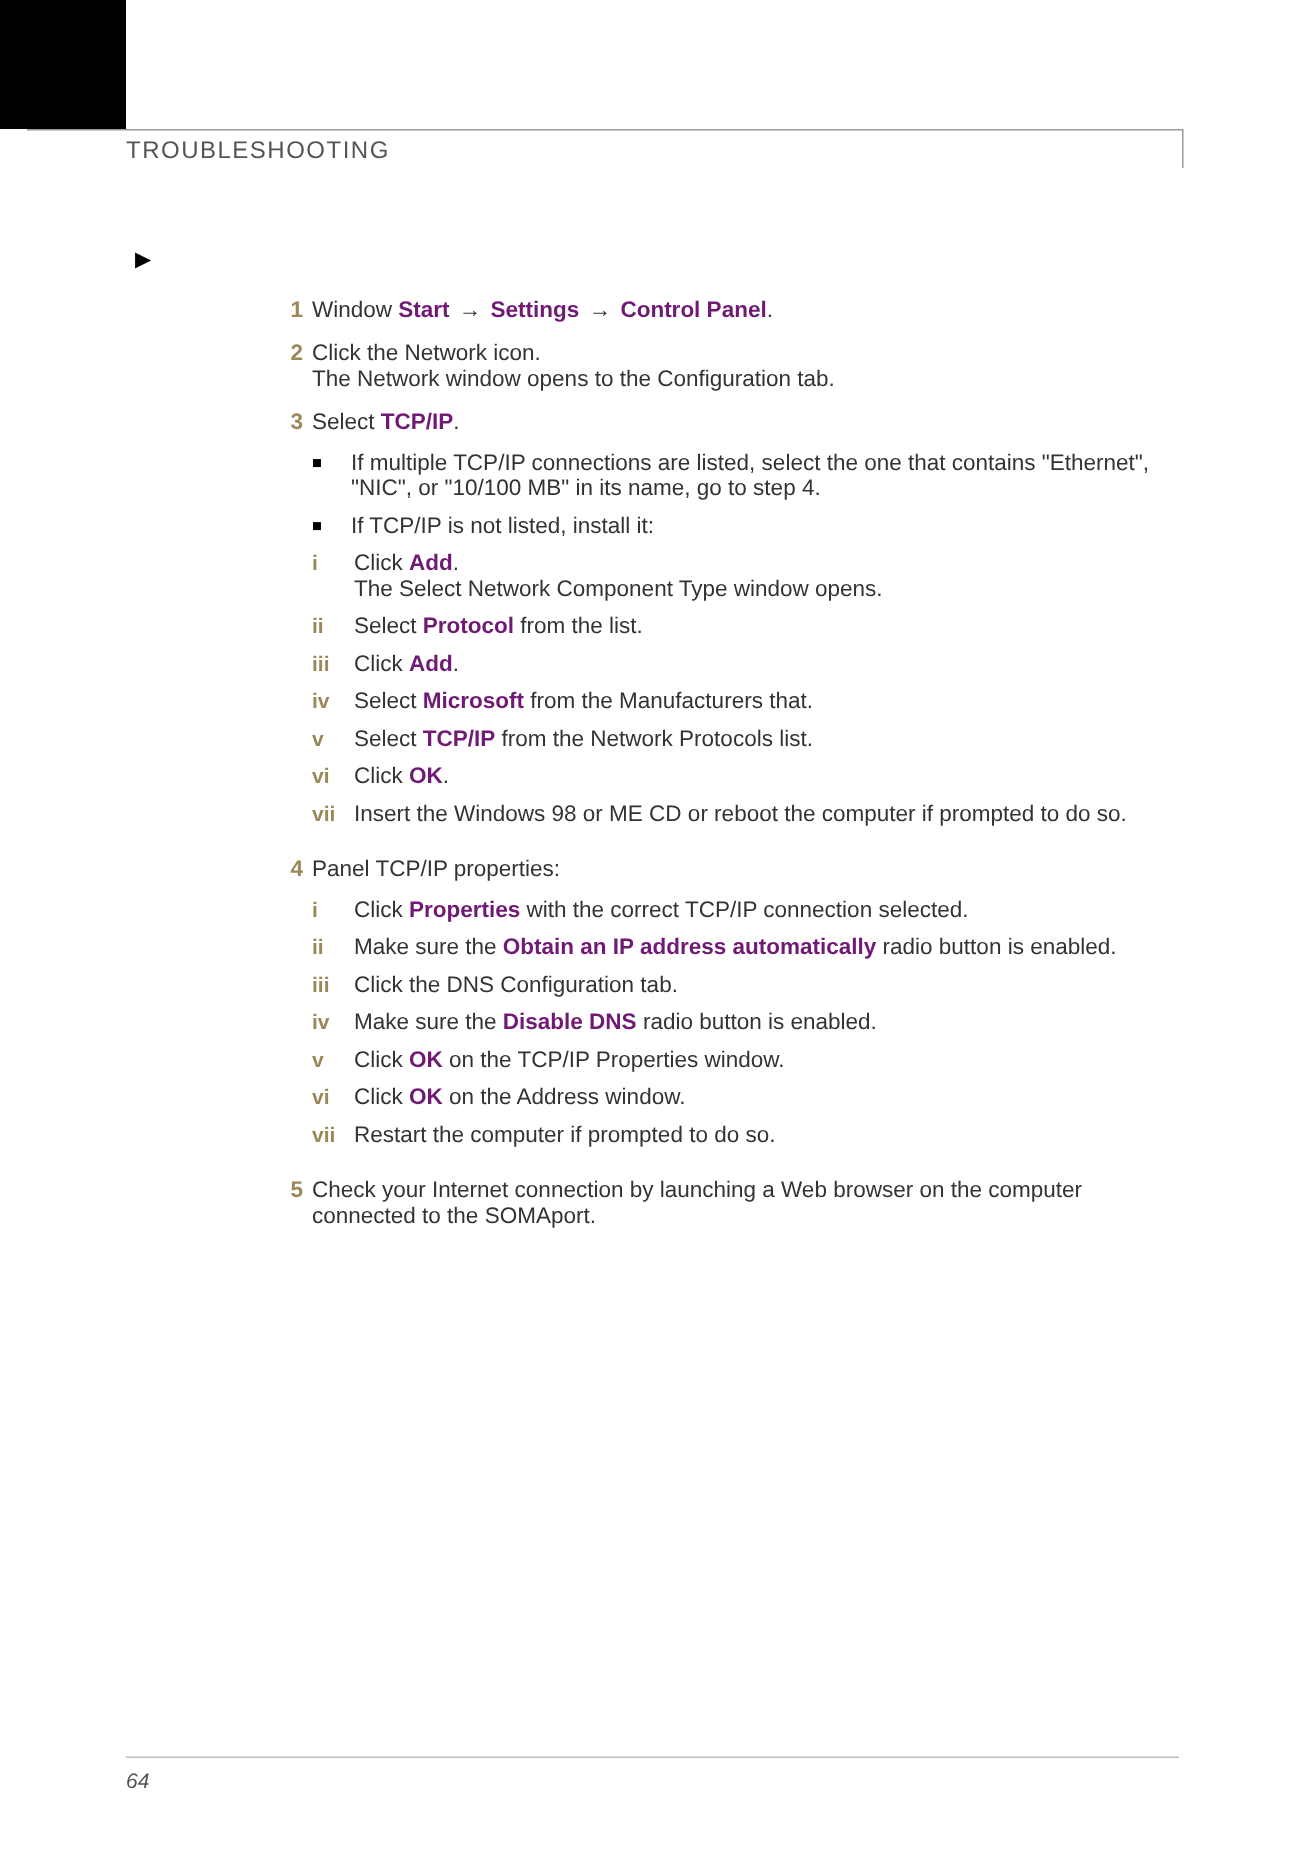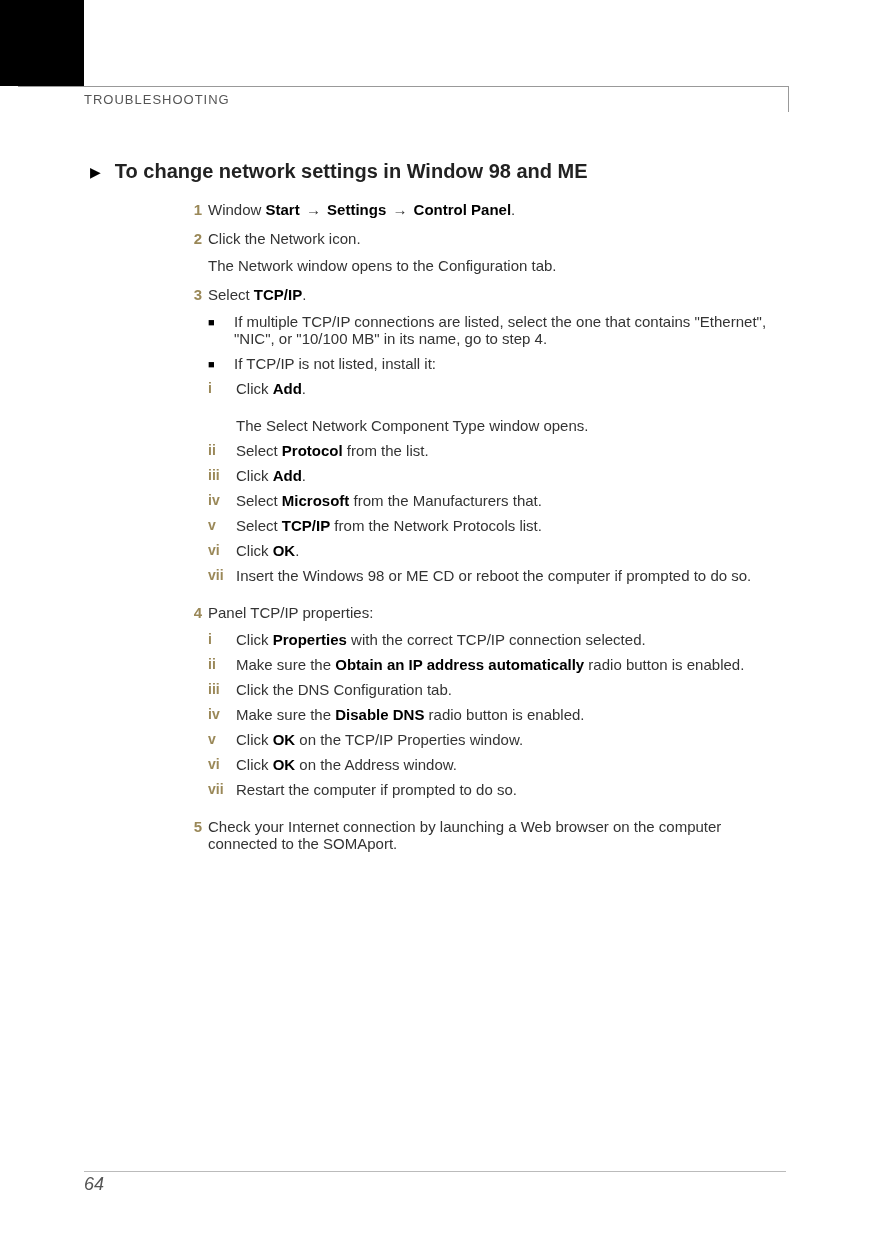--- a/index.html
+++ b/index.html
@@ -18,21 +18,21 @@
     top: 0;
     left: 0;
     width: 84px;
     height: 86px;
     background: #000;
   }
   .header-label {
     position: absolute;
     top: 92px;
     left: 84px;
-    font-size: 13px;
+    font-size: 16px;
     letter-spacing: 1px;
     color: #555;
     font-variant: small-caps;
   }
   .header-rule {
     position: absolute;
     top: 86px;
     left: 18px;
     width: 770px;
     border-top: 1px solid #999;
@@ -81,21 +81,20 @@
     min-width: 22px;
     font-weight: bold;
     color: #9a8858;
     margin-right: 6px;
     text-align: right;
   }
   .step-body {
     flex: 1;
   }
   .step-follow {
-    margin-top: 10px;
   }
   .sublist {
     margin-top: 10px;
   }
   .sub-item {
     display: flex;
     align-items: flex-start;
     margin-bottom: 8px;
   }
   .bullet {
@@ -107,29 +106,29 @@
   .roman {
     min-width: 28px;
     font-weight: bold;
     color: #9a8858;
     font-size: 14px;
   }
   .sub-body {
     flex: 1;
   }
   .sub-follow {
-    margin-top: 20px;
-  }
-  strong { font-weight: bold; color: #000000; }
+    margin-top: 0;
+  }
+  strong { font-weight: bold; color: #701a75; }
   .arrow { font-family: sans-serif; padding: 0 2px; }
   .page-num {
     position: absolute;
     left: 84px;
     bottom: 45px;
-    font-size: 18px;
+    font-size: 14px;
     font-style: italic;
     color: #555;
   }
   .footer-rule {
     position: absolute;
     left: 84px;
     bottom: 68px;
     width: 702px;
     border-top: 1px solid #bbb;
   }
@@ -138,21 +137,20 @@
 <body>
 
 <div class="black-box"></div>
 <div class="header-rule"></div>
 <div class="header-vline"></div>
 <div class="header-label">TROUBLESHOOTING</div>
 
 <div class="content">
   <div class="title-row">
     <span class="title-arrow">▶</span>
-    <span class="title">To change network settings in Window 98 and ME</span>
   </div>
 
   <ol class="main">
 
     <li>
       <span class="step-num">1</span>
       <div class="step-body">
         <span>Window </span><strong>Start</strong><span> </span><span class="arrow">→</span> <strong>Settings</strong><span> </span><span class="arrow">→</span> <strong>Control Panel</strong><span>.</span>
       </div>
     </li>

